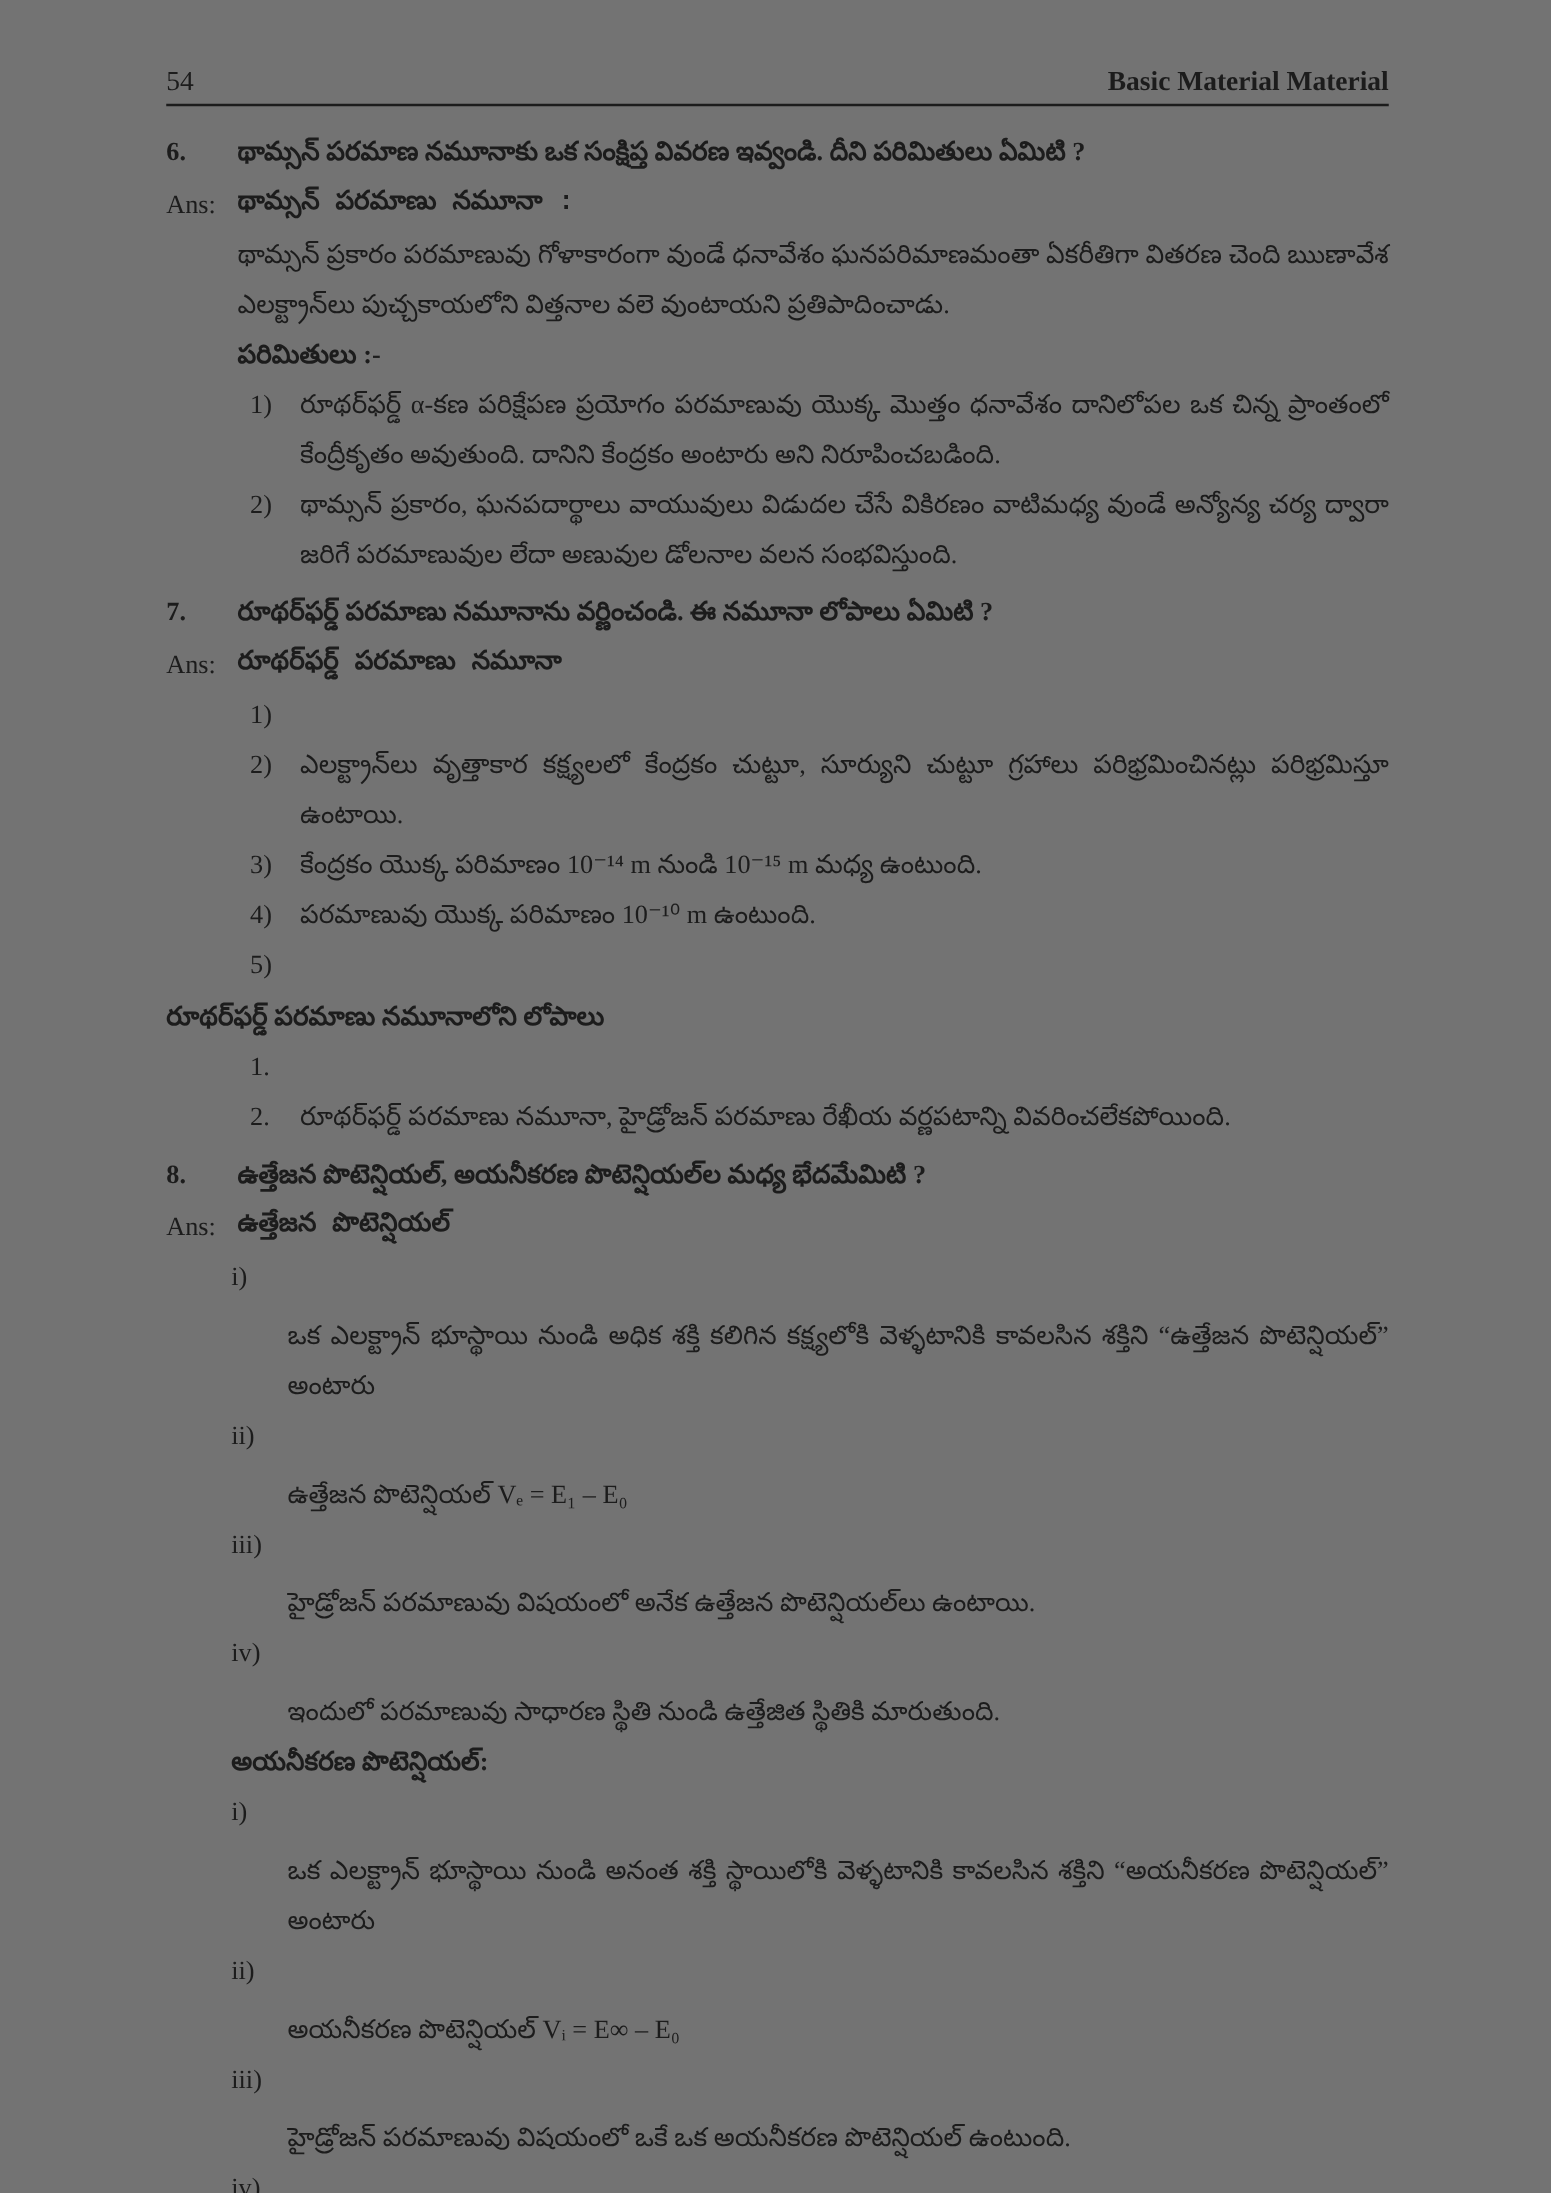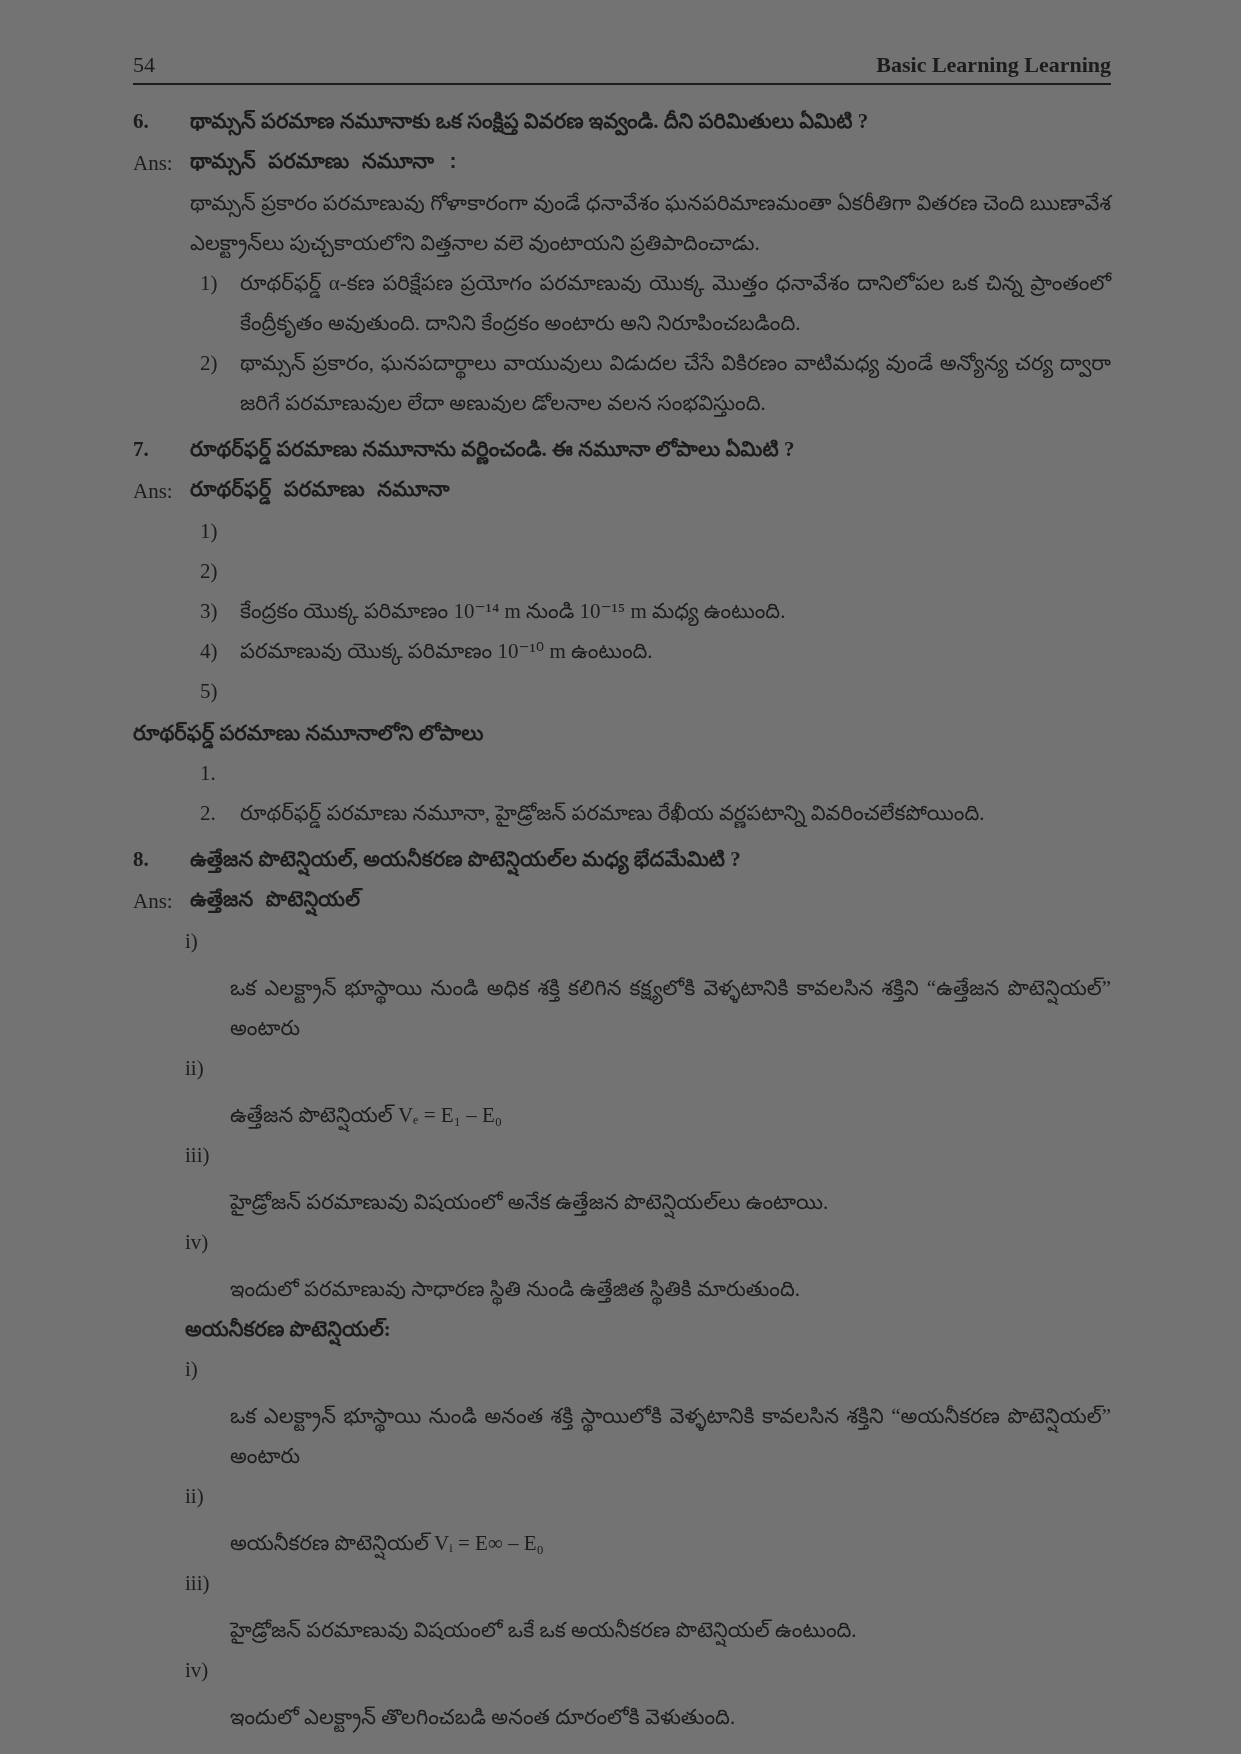--- a/index.html
+++ b/index.html
@@ -72,32 +72,33 @@
   .ritem .mk { flex: 0 0 45px; }
   .ritem .txt { flex: 1; text-align: justify; margin-top: 47px; }
 </style>
 </head>
 <body>
 
 <div class="page">
 
   <div class="header">
     <span class="pagenum">54</span>
-    <span class="headtitle">Basic Learning Learning</span>
+    <span class="headtitle">Basic Material Material</span>
   </div>
 
   <div class="row q">
     <span class="lbl">6.</span>
     <span class="txt">థామ్సన్ పరమాణ నమూనాకు ఒక సంక్షిప్త వివరణ ఇవ్వండి. దీని పరిమితులు ఏమిటి ?</span>
   </div>
   <div class="row">
     <span class="lbl">Ans:</span>
     <span class="txt bold">థామ్సన్ పరమాణు నమూనా :</span>
   </div>
   <div class="para">థామ్సన్ ప్రకారం పరమాణువు గోళాకారంగా వుండే ధనావేశం ఘనపరిమాణమంతా ఏకరీతిగా వితరణ చెంది ఋణావేశ ఎలక్ట్రాన్‌లు పుచ్చకాయలోని విత్తనాల వలె వుంటాయని ప్రతిపాదించాడు.</div>
+  <div class="subhead">పరిమితులు :-</div>
 
   <div class="item">
     <span class="mk">1)</span>
     <span class="txt">రూథర్‌ఫర్డ్ α-కణ పరిక్షేపణ ప్రయోగం పరమాణువు యొక్క మొత్తం ధనావేశం దానిలోపల ఒక చిన్న ప్రాంతంలో కేంద్రీకృతం అవుతుంది. దానిని కేంద్రకం అంటారు అని నిరూపించబడింది.</span>
   </div>
   <div class="item">
     <span class="mk">2)</span>
     <span class="txt">థామ్సన్ ప్రకారం, ఘనపదార్థాలు వాయువులు విడుదల చేసే వికిరణం వాటిమధ్య వుండే అన్యోన్య చర్య ద్వారా జరిగే పరమాణువుల లేదా అణువుల డోలనాల వలన సంభవిస్తుంది.</span>
   </div>
 
@@ -108,20 +109,21 @@
   <div class="row">
     <span class="lbl">Ans:</span>
     <span class="txt bold">రూథర్‌ఫర్డ్ పరమాణు నమూనా</span>
   </div>
 
   <div class="item">
     <span class="mk">1)</span>
   </div>
   <div class="item">
     <span class="mk">2)</span>
+    <span class="txt">ఎలక్ట్రాన్‌లు వృత్తాకార కక్ష్యలలో కేంద్రకం చుట్టూ, సూర్యుని చుట్టూ గ్రహాలు పరిభ్రమించినట్లు పరిభ్రమిస్తూ ఉంటాయి.</span>
   </div>
   <div class="item">
     <span class="mk">3)</span>
     <span class="txt">కేంద్రకం యొక్క పరిమాణం 10⁻¹⁴ m నుండి 10⁻¹⁵ m మధ్య ఉంటుంది.</span>
   </div>
   <div class="item">
     <span class="mk">4)</span>
     <span class="txt">పరమాణువు యొక్క పరిమాణం 10⁻¹⁰ m ఉంటుంది.</span>
   </div>
   <div class="item">

